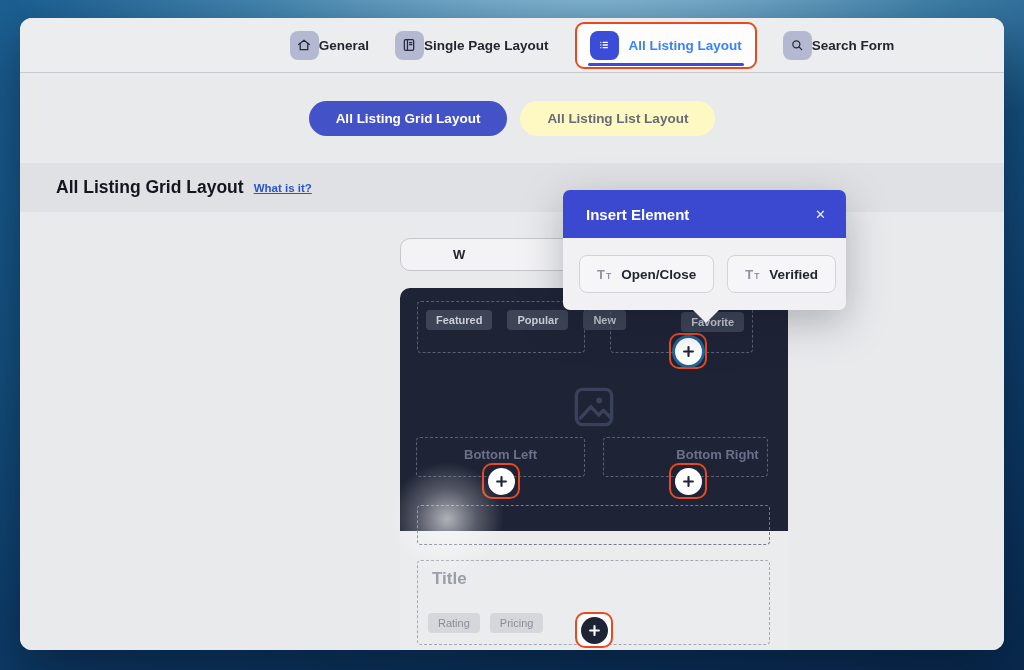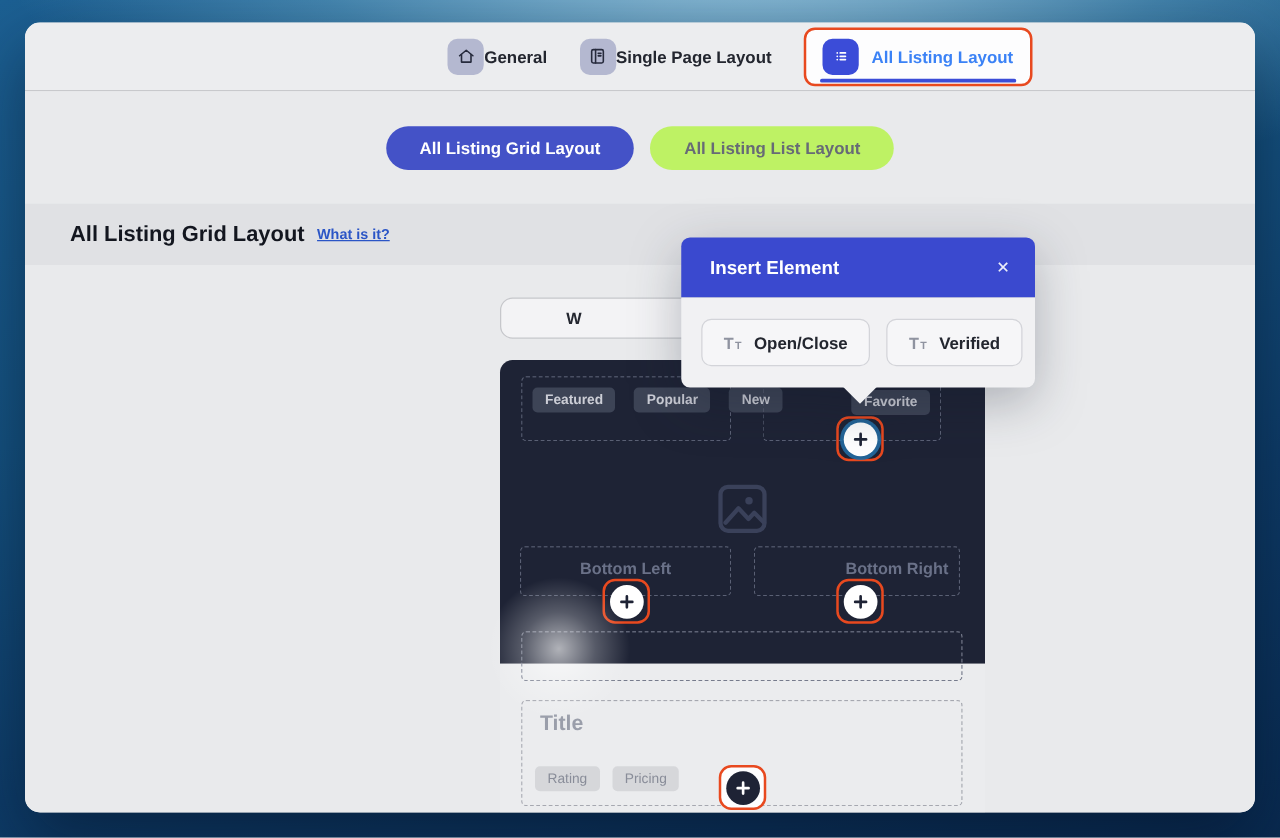--- a/index.html
+++ b/index.html
@@ -33,21 +33,21 @@
     background:#fdfdfe; border:2.5px solid #e8491f; border-radius:9px;
     padding:7px 13px; cursor:pointer;
   }
   .tab-active-chip .tab { color:#3b82f6; }
   .tab-active-chip .tab-icon-chip { background:#3b4cd8; color:#ffffff; }
   .tab-underline { position:absolute; left:11px; right:11px; bottom:1px; height:2.5px; background:#3b4cd8; border-radius:2px; }
   
   .pillstrip { height:90px; background:#e9eaec; display:flex; align-items:center; justify-content:center; gap:13px; }
   .pill { border-radius:999px; padding:10px 27px; font-size:13.5px; font-weight:bold; cursor:pointer; }
   .pill-active { background:#4452c7; color:#ffffff; }
-  .pill-inactive { background:#bef264; color:#676b76; }
+  .pill-inactive { background:#fef9c3; color:#676b76; }
   
   .headingstrip { height:49px; background:#e0e1e4; display:flex; align-items:center; padding-left:36px; }
   .section-title { font-size:17.5px; font-weight:bold; color:#13161f; }
   .help-link { margin-left:10px; font-size:11.5px; font-weight:bold; color:#2b55c6; text-decoration:underline; cursor:pointer; }
   
   .main { position:relative; height:438px; background:#e9eaec; overflow:hidden; }
   .wbox {
     position:absolute; left:380px; top:26px; width:388px; height:33px;
     background:#f3f3f5; border:1px solid #c6c7cb; border-radius:10px; z-index:3;
   }
@@ -75,21 +75,21 @@
   .plus-dark { background:#fdfdfe; }
   .plus-dark .plus-circle { background:#1e2335; color:#ffffff; }
   .title-ph { position:absolute; left:14px; top:8px; font-size:17px; font-weight:bold; color:#9a9eaa; }
   .meta-row { position:absolute; left:10px; bottom:11px; display:flex; gap:10px; }
   .badge-light { background:#d6d7da; color:#898d99; font-size:11px; font-weight:normal; padding:4px 10px; border-radius:4px; }
   .glow {
     position:absolute; left:362px; top:242px; width:130px; height:130px; z-index:5; pointer-events:none;
     background:radial-gradient(circle, rgba(255,255,255,.65) 0%, rgba(255,255,255,.25) 32%, rgba(255,255,255,0) 62%);
   }
   
-  .popup { position:absolute; left:525px; top:172px; width:283px; z-index:30; filter:drop-shadow(0 12px 20px rgba(18,24,42,.28)); }
+  .popup { position:absolute; left:543px; top:172px; width:283px; z-index:30; filter:drop-shadow(0 12px 20px rgba(18,24,42,.28)); }
   .popup-header {
     height:48px; background:#3a49cf; border-radius:7px 7px 0 0;
     display:flex; align-items:center; padding:0 20px 0 23px; color:#ffffff;
   }
   .popup-title { font-size:15px; font-weight:bold; }
   .popup-close { margin-left:auto; font-size:13px; font-weight:bold; color:#eceef9; cursor:pointer; }
   .popup-body { position:relative; background:#f1f1f3; border-radius:0 0 7px 7px; padding:17px 16px; display:flex; gap:13px; }
   .popup-tail {
     position:absolute; bottom:-13px; left:129px; width:0; height:0;
     border-left:14px solid transparent; border-right:14px solid transparent; border-top:14px solid #f1f1f3;
@@ -131,20 +131,29 @@
       </div>
       <div class="tab-active-chip">
         <span class="tab-icon-chip">
           <svg viewBox="0 0 24 24" fill="none" stroke="currentColor" stroke-width="2.1" stroke-linecap="round">
               <path d="M7.2 8h.01M7.2 12h.01M7.2 16h.01"></path>
               <path d="M10.8 8h6.2M10.8 12h6.2M10.8 16h6.2"></path>
             </svg>
         </span>
         <span class="tab">All Listing Layout</span>
         <span class="tab-underline"></span>
+      </div>
+      <div class="tab">
+        <span class="tab-icon-chip">
+          <svg viewBox="0 0 24 24" fill="none" stroke="currentColor" stroke-width="1.9" stroke-linecap="round">
+              <circle cx="11" cy="11" r="5.3"></circle>
+              <path d="M15.1 15.1 19 19"></path>
+            </svg>
+        </span>
+        <span>Search Form</span>
       </div>
     </div>
   </div>
 
   <div class="pillstrip">
     <div class="pill pill-active">All Listing Grid Layout</div>
     <div class="pill pill-inactive">All Listing List Layout</div>
   </div>
 
   <div class="headingstrip">

